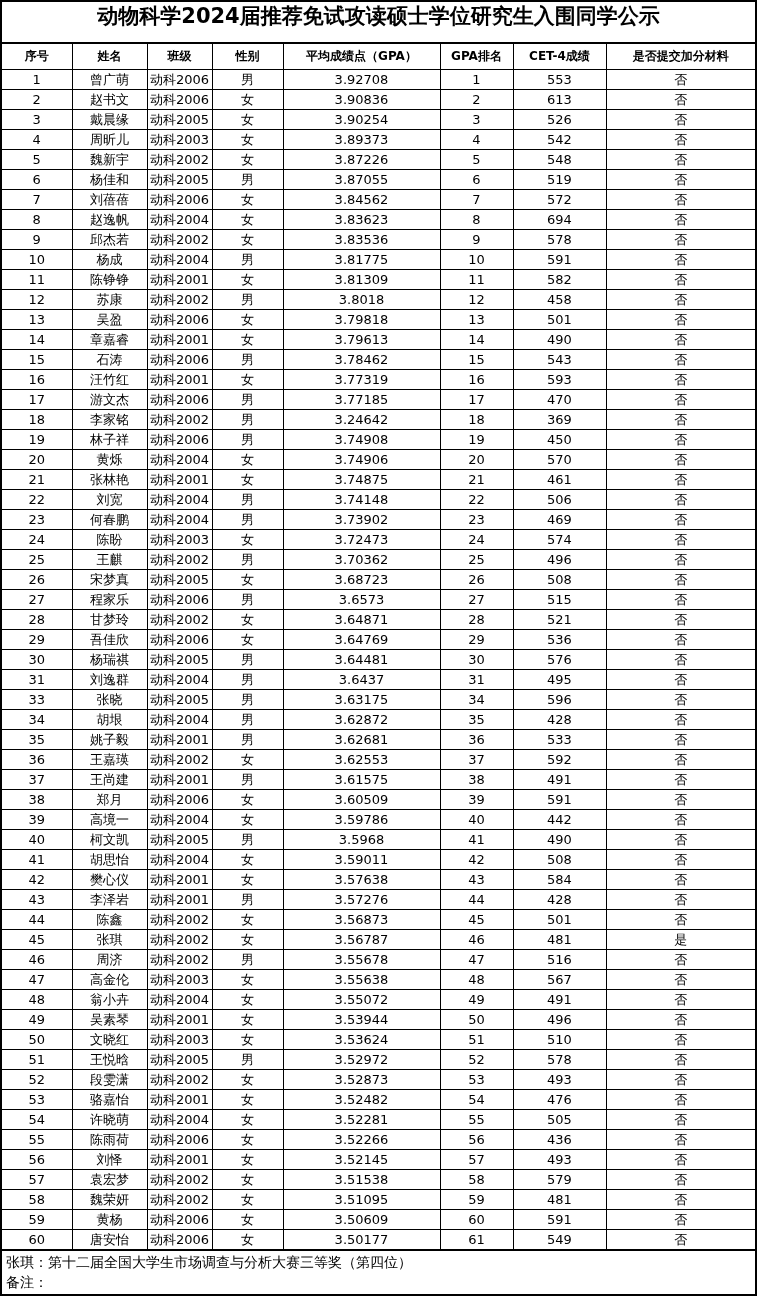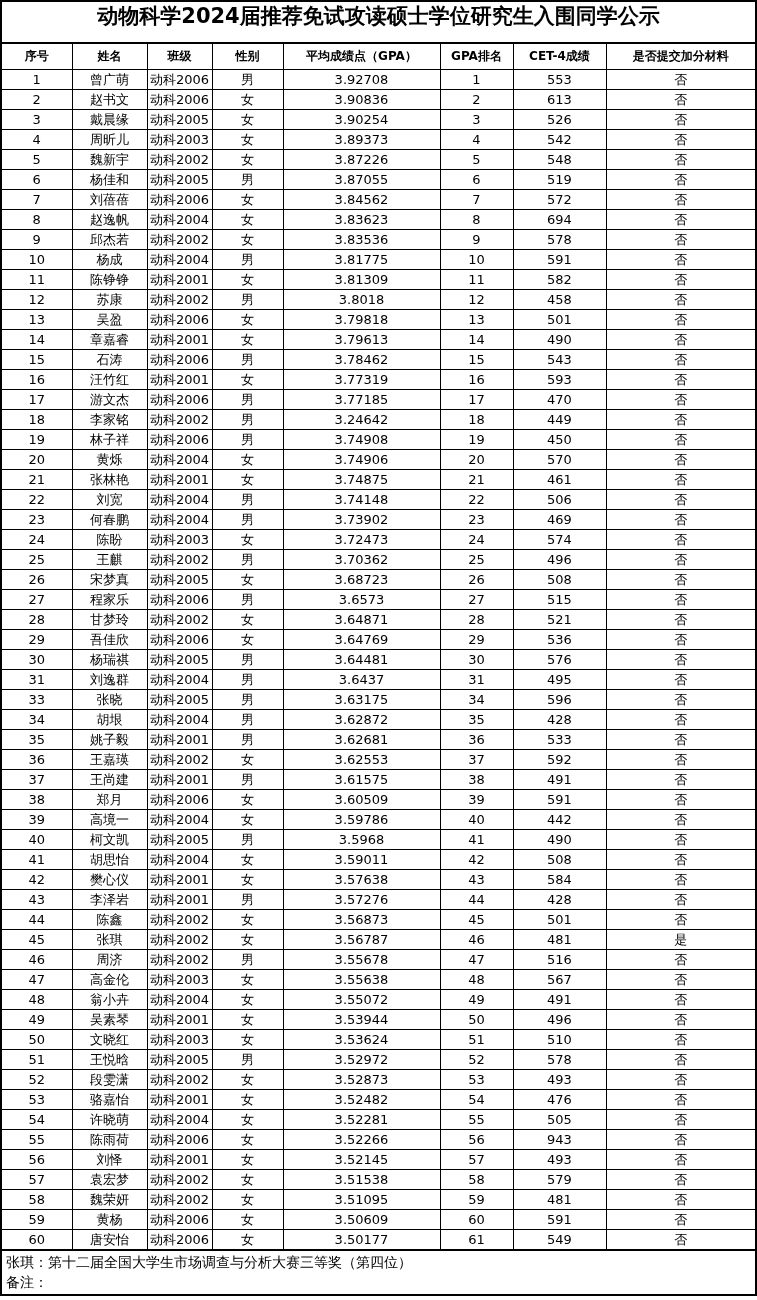--- a/index.html
+++ b/index.html
@@ -266,21 +266,21 @@
           <td>470</td>
           <td>否</td>
         </tr>
         <tr>
           <td>18</td>
           <td>李家铭</td>
           <td>动科2002</td>
           <td>男</td>
           <td>3.24642</td>
           <td>18</td>
-          <td>449</td>
+          <td>369</td>
           <td>否</td>
         </tr>
         <tr>
           <td>19</td>
           <td>林子祥</td>
           <td>动科2006</td>
           <td>男</td>
           <td>3.74908</td>
           <td>19</td>
           <td>450</td>
@@ -626,21 +626,21 @@
           <td>505</td>
           <td>否</td>
         </tr>
         <tr>
           <td>55</td>
           <td>陈雨荷</td>
           <td>动科2006</td>
           <td>女</td>
           <td>3.52266</td>
           <td>56</td>
-          <td>943</td>
+          <td>436</td>
           <td>否</td>
         </tr>
         <tr>
           <td>56</td>
           <td>刘怿</td>
           <td>动科2001</td>
           <td>女</td>
           <td>3.52145</td>
           <td>57</td>
           <td>493</td>

